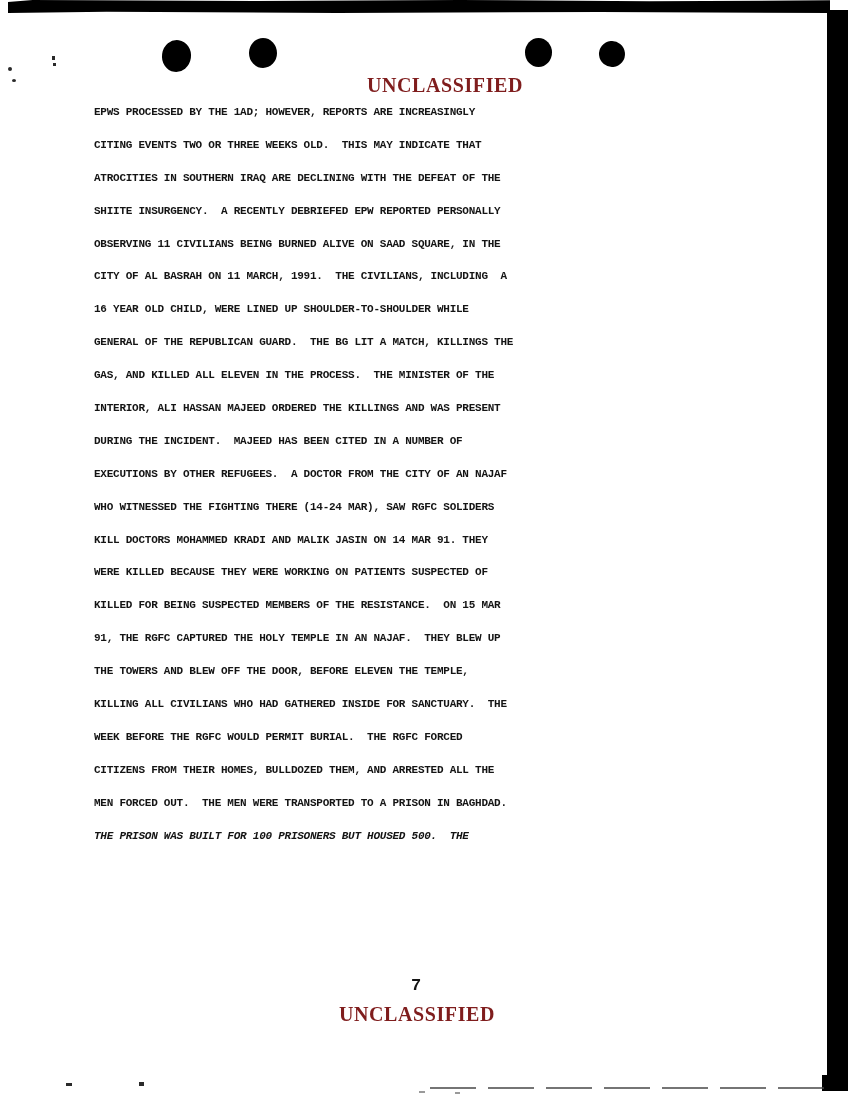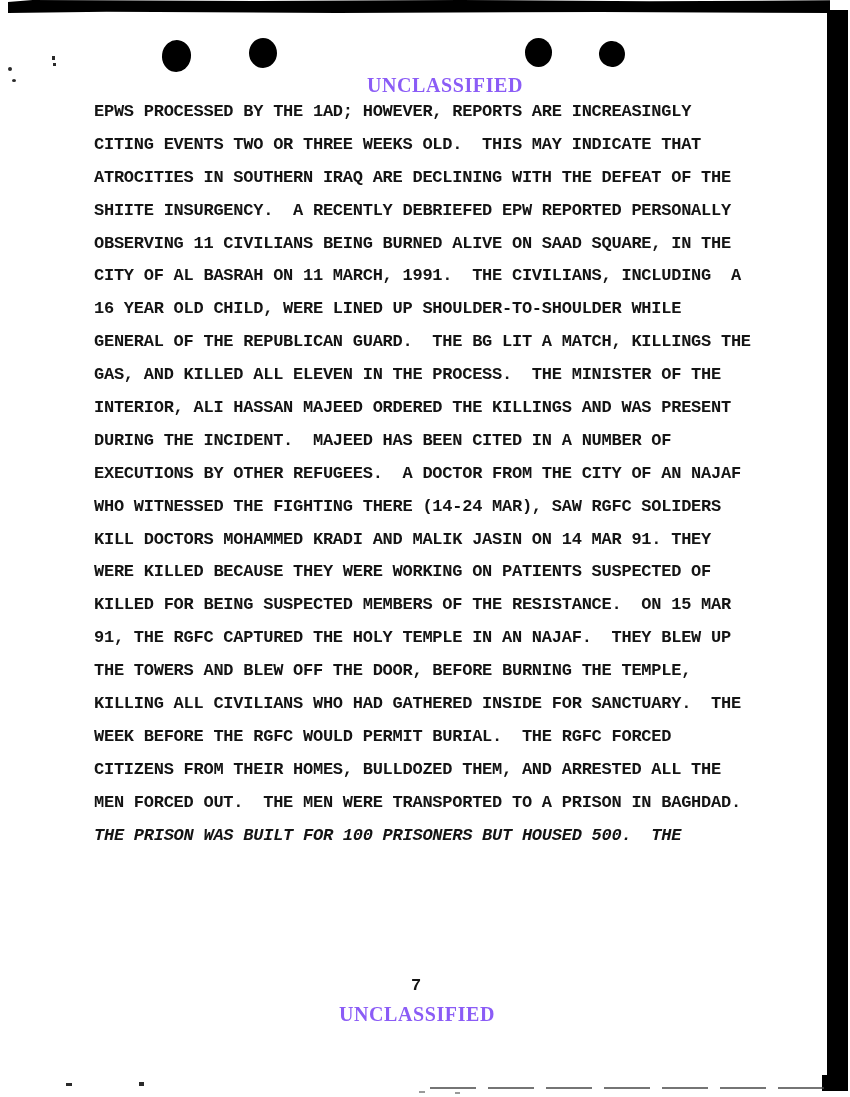--- a/index.html
+++ b/index.html
@@ -49,30 +49,30 @@
   .s3{left:8px;top:67px;width:4px;height:4px;border-radius:50%;}
   .s4{left:12px;top:79px;width:4px;height:3px;border-radius:50%;}
   .s5{left:66px;top:1083px;width:6px;height:3px;}
   .s6{left:139px;top:1082px;width:5px;height:4px;}
   .s7{left:419px;top:1091px;width:6px;height:2px;background:#9a9a9a;}
   .s8{left:455px;top:1092px;width:5px;height:2px;background:#9a9a9a;}
   
   .classif{
     position:absolute;width:220px;text-align:center;
     font-family:"Liberation Serif","DejaVu Serif",serif;
-    font-weight:700;color:#8b5cf6;
+    font-weight:700;color:#7f1d1d;
     font-size:20px;letter-spacing:.6px;line-height:22px;
     white-space:pre;
   }
   .classif-top{left:335px;top:74px;}
   .classif-bottom{left:307px;top:1003px;}
   
   .body-text{
     position:absolute;left:94px;top:96px;width:680px;
-    font-size:17px;font-weight:700;color:var(--ink);
+    font-size:11px;font-weight:700;color:var(--ink);
     letter-spacing:-0.25px;line-height:32.9px;
   }
   .line{white-space:pre;height:32.9px;}
   .line:nth-child(23){font-style:italic;}
   .page-number{
     position:absolute;left:316px;top:976px;width:200px;text-align:center;
     font-size:17px;font-weight:700;color:var(--ink);line-height:20px;
   }
 </style>
 </head>
@@ -112,21 +112,21 @@
       <div class="line">GENERAL OF THE REPUBLICAN GUARD.  THE BG LIT A MATCH, KILLINGS THE</div>
       <div class="line">GAS, AND KILLED ALL ELEVEN IN THE PROCESS.  THE MINISTER OF THE</div>
       <div class="line">INTERIOR, ALI HASSAN MAJEED ORDERED THE KILLINGS AND WAS PRESENT</div>
       <div class="line">DURING THE INCIDENT.  MAJEED HAS BEEN CITED IN A NUMBER OF</div>
       <div class="line">EXECUTIONS BY OTHER REFUGEES.  A DOCTOR FROM THE CITY OF AN NAJAF</div>
       <div class="line">WHO WITNESSED THE FIGHTING THERE (14-24 MAR), SAW RGFC SOLIDERS</div>
       <div class="line">KILL DOCTORS MOHAMMED KRADI AND MALIK JASIN ON 14 MAR 91. THEY</div>
       <div class="line">WERE KILLED BECAUSE THEY WERE WORKING ON PATIENTS SUSPECTED OF</div>
       <div class="line">KILLED FOR BEING SUSPECTED MEMBERS OF THE RESISTANCE.  ON 15 MAR</div>
       <div class="line">91, THE RGFC CAPTURED THE HOLY TEMPLE IN AN NAJAF.  THEY BLEW UP</div>
-      <div class="line">THE TOWERS AND BLEW OFF THE DOOR, BEFORE BURNING THE TEMPLE,</div>
+      <div class="line">THE TOWERS AND BLEW OFF THE DOOR, BEFORE ELEVEN THE TEMPLE,</div>
       <div class="line">KILLING ALL CIVILIANS WHO HAD GATHERED INSIDE FOR SANCTUARY.  THE</div>
       <div class="line">WEEK BEFORE THE RGFC WOULD PERMIT BURIAL.  THE RGFC FORCED</div>
       <div class="line">CITIZENS FROM THEIR HOMES, BULLDOZED THEM, AND ARRESTED ALL THE</div>
       <div class="line">MEN FORCED OUT.  THE MEN WERE TRANSPORTED TO A PRISON IN BAGHDAD.</div>
       <div class="line">THE PRISON WAS BUILT FOR 100 PRISONERS BUT HOUSED 500.  THE</div>
     </div>
 
   <div class="page-number">7</div>
 
   <div class="classif classif-bottom">UNCLASSIFIED</div>

